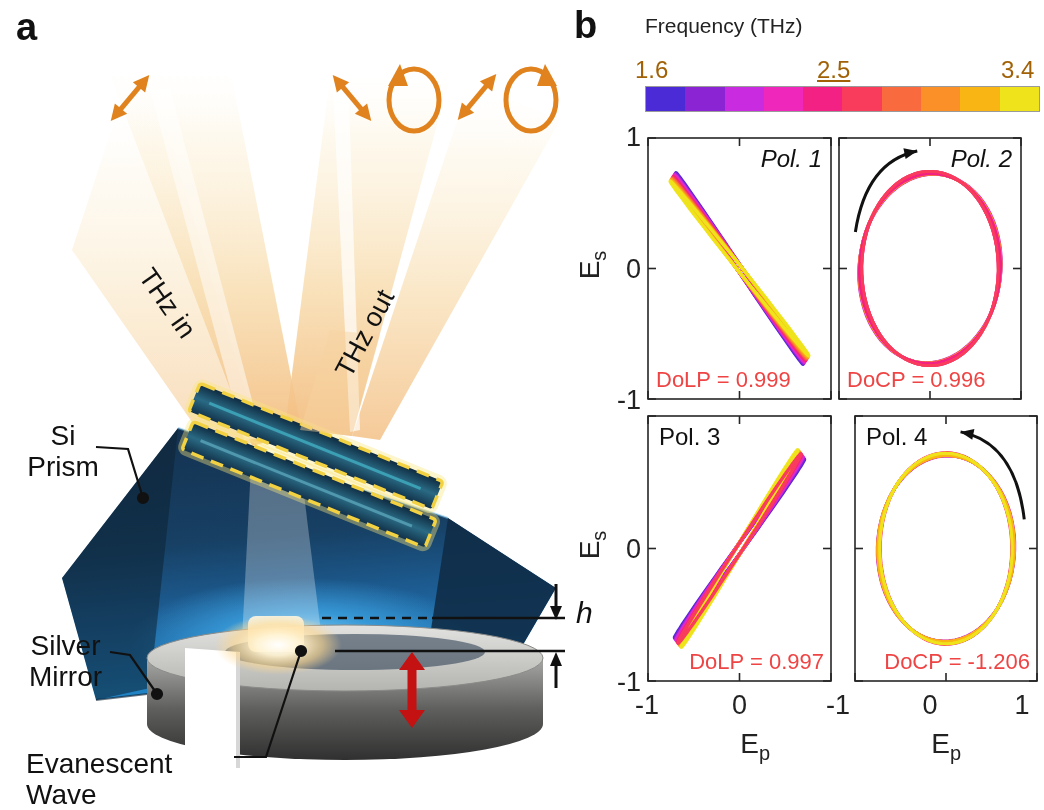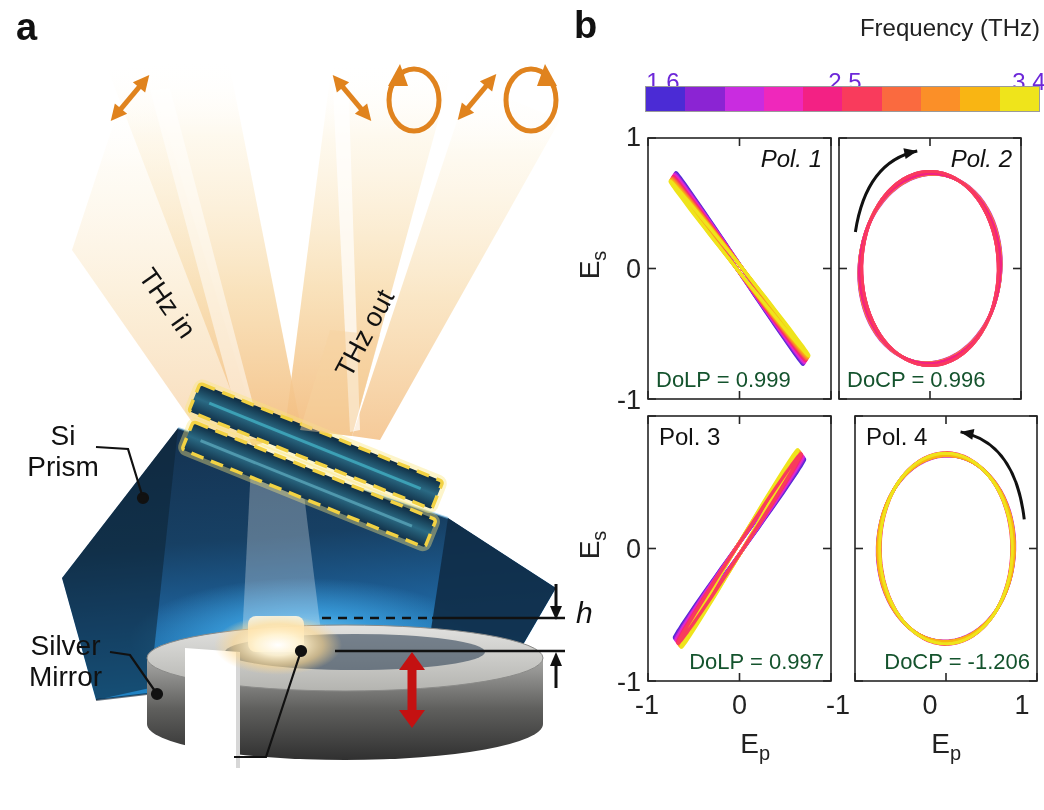--- a/index.html
+++ b/index.html
@@ -11,36 +11,36 @@
   #panel-a svg{position:absolute;left:0;top:0;}
   .a-label{position:absolute;font-size:28px;line-height:31px;color:#111;text-align:center;}
   #lbl-thz-in{position:absolute;left:128px;top:288px;font-size:27px;transform:rotate(55deg);transform-origin:center;}
   #lbl-thz-out{position:absolute;left:318px;top:318px;font-size:27px;transform:rotate(-62deg);transform-origin:center;}
   #lbl-prism{left:23px;top:420px;width:80px;}
   #lbl-mirror{left:18px;top:630px;width:95px;}
   #lbl-evan{left:26px;top:748px;width:220px;text-align:left;}
   #lbl-h{position:absolute;left:576px;top:596px;font-size:30px;font-style:italic;}
   
   #panel-b{position:absolute;left:560px;top:0;width:484px;height:810px;}
-  #cb-title{position:absolute;left:85px;top:14px;width:395px;text-align:right;font-size:24px;color:#222;}
-  .cb-tick{position:absolute;top:68px;width:56px;text-align:center;font-size:24px;color:#6d28d9;}
+  #cb-title{position:absolute;left:85px;top:14px;width:395px;text-align:left;font-size:21px;color:#222;}
+  .cb-tick{position:absolute;top:56px;width:56px;text-align:left;font-size:24px;color:#a16207;}
   #cb-t0{left:75px;} #cb-t1{left:257px;text-decoration:underline;} #cb-t2{left:441px;}
   #colorbar{position:absolute;left:85px;top:86px;width:395px;height:26px;display:flex;
             border:1px solid #9a9a9a;box-sizing:border-box;}
   #colorbar span{flex:1 1 auto;}
   .subplot{position:absolute;}
   #sp0{left:87px;top:137px;width:185px;height:263px;}
   #sp1{left:278px;top:137px;width:184px;height:263px;}
   #sp2{left:87px;top:415px;width:185px;height:267px;}
   #sp3{left:278px;top:415px;width:184px;height:267px;margin-left:16px;}
   .subplot svg{position:absolute;left:0;top:0;}
   .sp-title{position:absolute;font-size:24px;color:#111;}
   #sp0 .sp-title,#sp1 .sp-title{top:8px;right:10px;font-style:italic;}
   #sp2 .sp-title,#sp3 .sp-title{top:8px;left:12px;}
-  .sp-metric{position:absolute;font-size:22px;color:#14532d;}
+  .sp-metric{position:absolute;font-size:22px;color:#ef4444;}
   #sp0 .sp-metric,#sp1 .sp-metric{bottom:7px;left:9px;}
   #sp2 .sp-metric,#sp3 .sp-metric{bottom:7px;right:8px;}
   .tickl{position:absolute;font-size:27px;color:#222;line-height:30px;}
   .axlab{position:absolute;font-size:28px;color:#222;}
   .axlab sub{font-size:20px;}
   .es-lab{left:6px;width:50px;height:34px;transform:rotate(-90deg);transform-origin:center;text-align:center;}
   #es0{top:248px;} #es1{top:528px;}
   .ep-lab{top:728px;width:60px;text-align:right;}
   #ep0{left:150px;} #ep1{left:341px;}
 </style>
@@ -190,20 +190,21 @@
           <polygon points="557,86 545,64 537,86" stroke="none"></polygon>
         </g>
       </g>
     </svg>
 
     <div class="panel-label" style="left:16px;top:6px;">a</div>
     <div id="lbl-thz-in">THz in</div>
     <div id="lbl-thz-out">THz out</div>
     <div class="a-label" id="lbl-mirror">Silver Mirror</div>
     <div class="a-label" id="lbl-prism">Si Prism</div>
+    <div class="a-label" id="lbl-evan">Evanescent Wave</div>
     <div id="lbl-h">h</div>
   </div>
 
   <div id="panel-b">
     <div class="panel-label" style="left:14px;top:4px;">b</div>
     <div id="cb-title">Frequency (THz)</div>
     <div class="cb-tick" id="cb-t0">1.6</div>
     <div class="cb-tick" id="cb-t1">2.5</div>
     <div class="cb-tick" id="cb-t2">3.4</div>
     <div id="colorbar">

